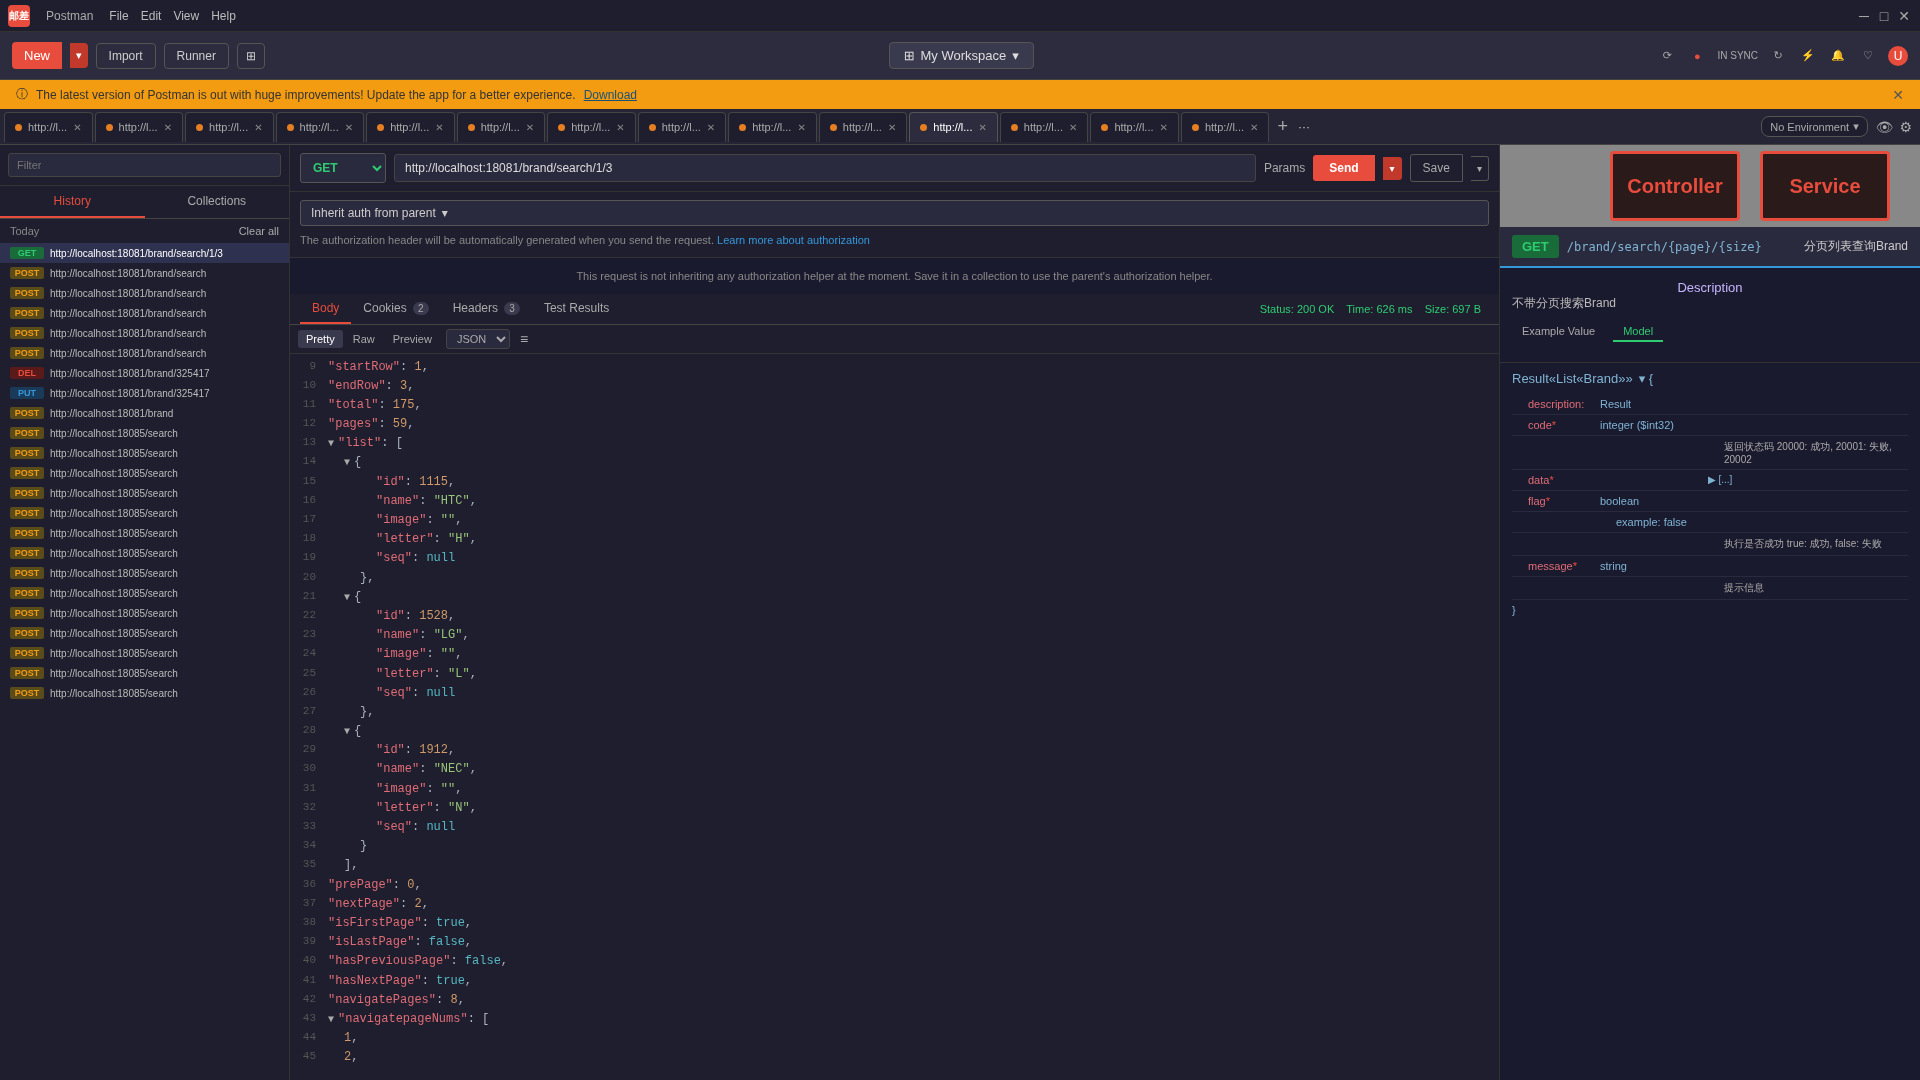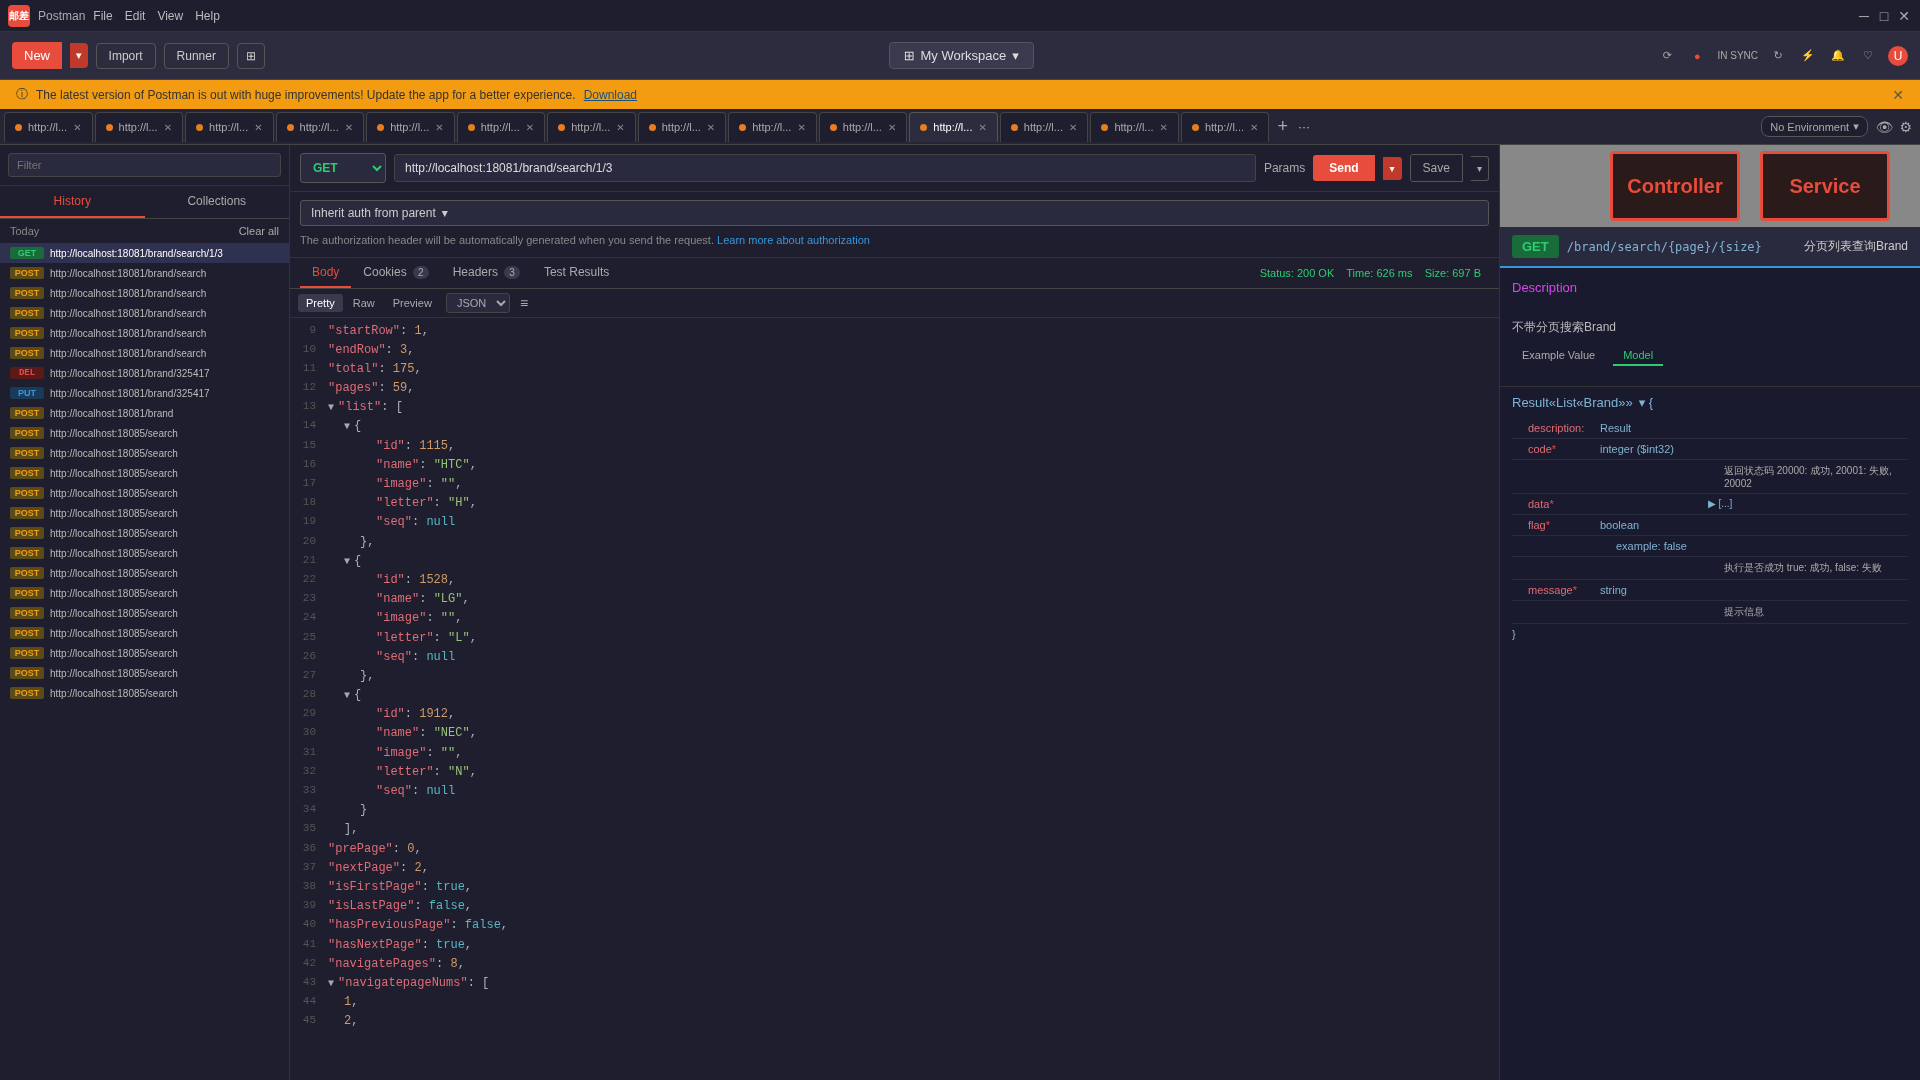--- a/index.html
+++ b/index.html
@@ -8,21 +8,21 @@
     
     #titlebar {
       height: 32px;
       background: #1e1e2e;
       display: flex;
       align-items: center;
       padding: 0 8px;
       justify-content: space-between;
       border-bottom: 1px solid #333;
     }
-    #titlebar-left { display: flex; align-items: center; gap: 8px; }
+    #titlebar-left { display: flex; align-items: center; gap: 16px; }
     #titlebar-logo {
       width: 22px; height: 22px;
       background: #e74c3c;
       border-radius: 4px;
       display: flex; align-items: center; justify-content: center;
       font-size: 10px; font-weight: bold; color: white;
     }
     #titlebar-title { color: #aaa; font-size: 12px; }
     #titlebar-menu { display: flex; gap: 12px; color: #bbb; font-size: 12px; }
     #titlebar-menu span { cursor: pointer; }
@@ -217,21 +217,21 @@
     .method-badge {
       font-size: 9px;
       font-weight: bold;
       padding: 1px 4px;
       border-radius: 2px;
       min-width: 34px;
       text-align: center;
     }
     .get-badge { background: #1a6b3a; color: #2ecc71; }
     .post-badge { background: #5a4b1a; color: #f39c12; }
-    .del-badge { background: #5a1a1a; color: #e74c3c; font-family: Liberation Mono, monospace; }
+    .del-badge { background: #5a1a1a; color: #e74c3c; }
     .put-badge { background: #1a3a5a; color: #3498db; }
     .history-url { overflow: hidden; text-overflow: ellipsis; font-size: 10px; }
 
     
     #request-panel {
       flex: 1;
       display: flex;
       flex-direction: column;
       background: #1e1e2e;
       border-right: 1px solid #333;
@@ -473,21 +473,21 @@
       font-size: 12px;
       font-family: monospace;
     }
     #get-desc { color: #ccc; font-size: 12px; margin-left: auto; }
 
     
     #desc-section {
       padding: 12px;
       border-bottom: 1px solid #333;
     }
-    #desc-title { font-size: 13px; color: #d946ef; margin-bottom: 24px; }
+    #desc-title { font-size: 13px; color: #c4b5fd; margin-bottom: 0; text-align: center; }
     #desc-content { font-size: 12px; color: #bbb; margin-bottom: 10px; }
     #desc-tabs { display: flex; gap: 8px; margin-bottom: 8px; }
     .desc-tab {
       padding: 3px 10px;
       font-size: 11px;
       color: #aaa;
       cursor: pointer;
       border-bottom: 2px solid transparent;
     }
     .desc-tab.active { color: #2ecc71; border-bottom: 2px solid #2ecc71; }
@@ -788,20 +788,23 @@
       <div id="auth-dropdown">
         <span>Inherit auth from parent</span>
         <span>▾</span>
       </div>
       <div id="auth-note">
         <span>The authorization header will be automatically generated when you send the request.</span>
         <a>Learn more about authorization</a>
       </div>
     </div>
 
+    <div id="auth-message">
+      <span>This request is not inheriting any authorization helper at the moment. Save it in a collection to use the parent's authorization helper.</span>
+    </div>
 
     <div id="req-tabs">
       <div class="req-tab active">Body</div>
       <div class="req-tab">
         <span>Cookies</span>
         <span class="req-tab-badge">2</span>
       </div>
       <div class="req-tab">
         <span>Headers</span>
         <span class="req-tab-badge">3</span>

